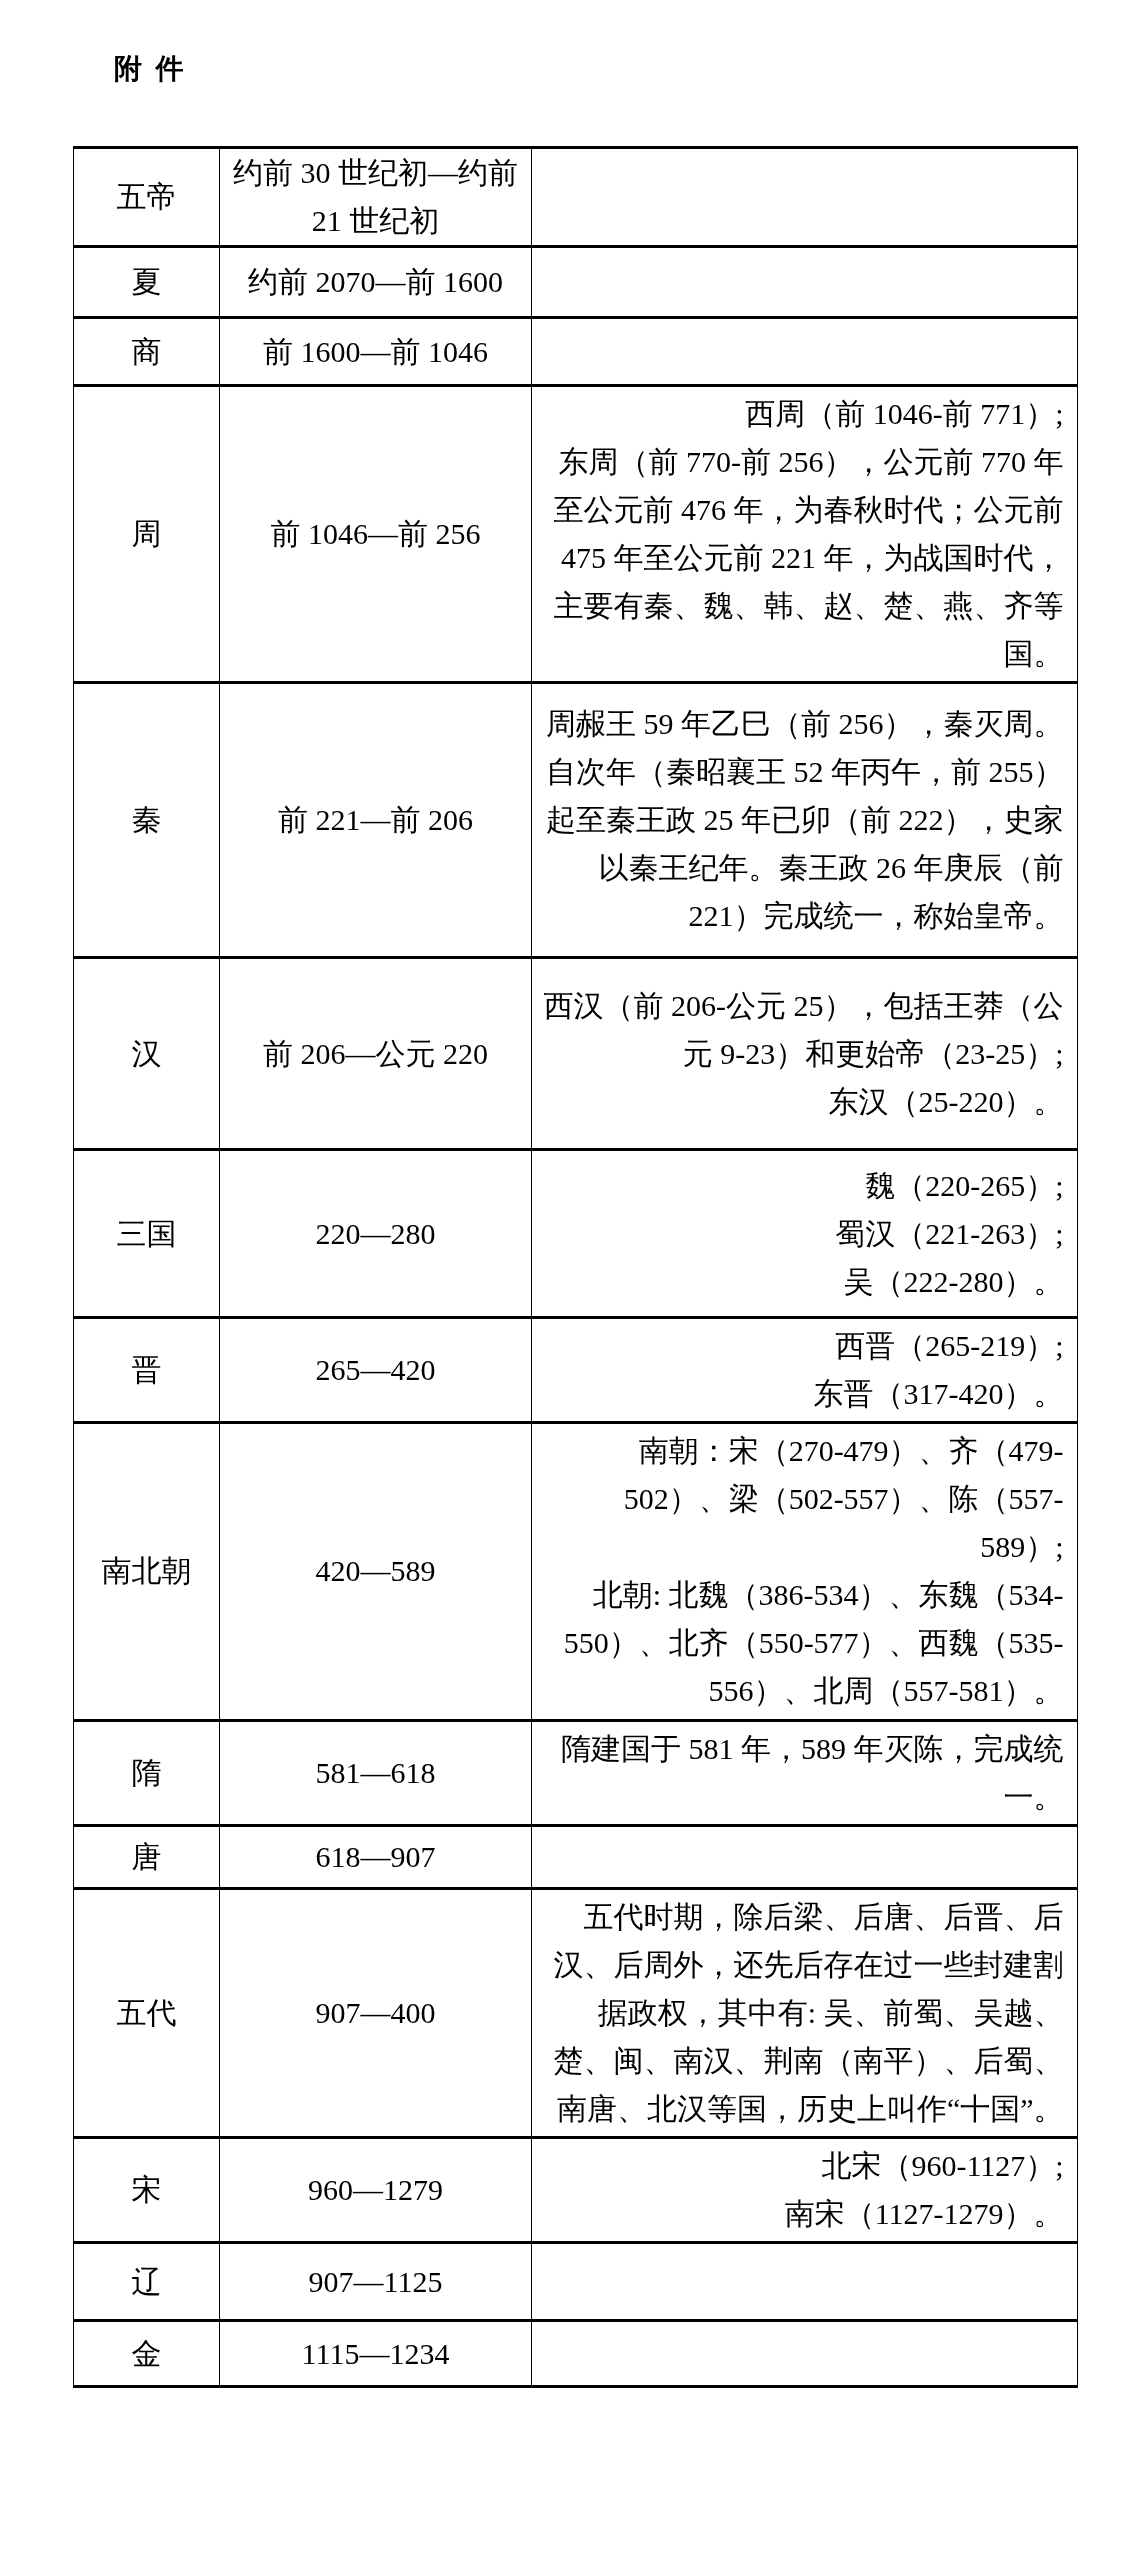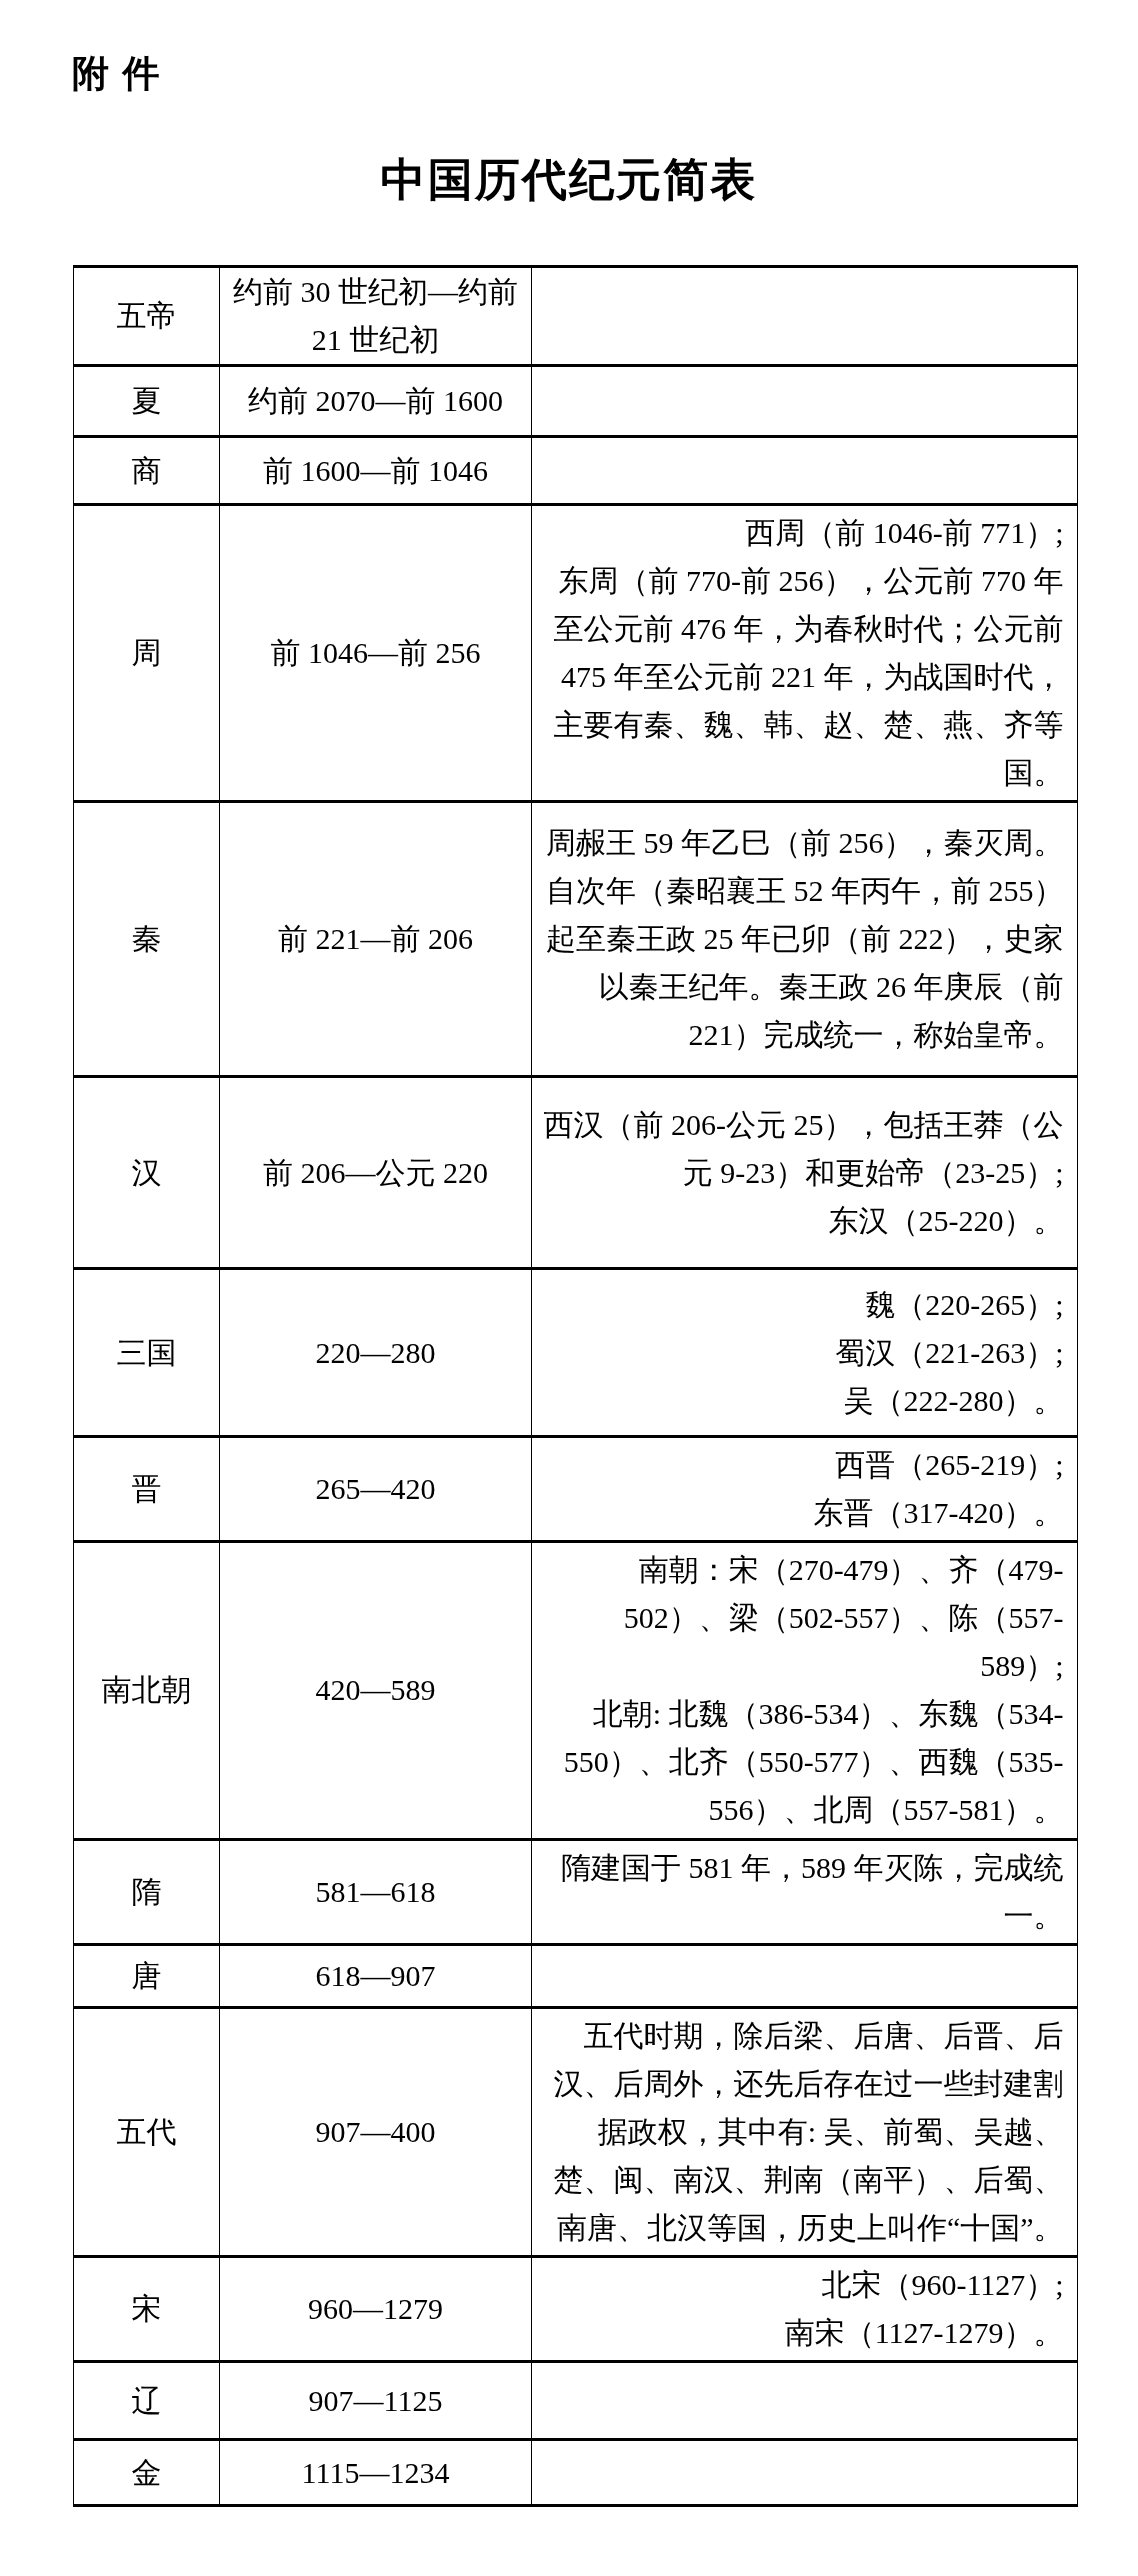--- a/index.html
+++ b/index.html
@@ -12,24 +12,24 @@
     height: 3025px;
     position: relative;
     color: #000;
     font-family: "Liberation Serif", "DejaVu Serif", serif;
     overflow: hidden;
   }
   .page { width: 1138px; height: 3025px; }
 
   .attachment {
     padding-top: 55px;
-    margin-left: 72px;
+    margin-left: 114px;
     font-family: "Liberation Sans", "DejaVu Sans", sans-serif;
     font-weight: bold;
-    font-size: 37px;
+    font-size: 28px;
     line-height: 1;
     letter-spacing: 13.4px;
   }
 
   .title {
     margin: 65px 0 0 0;
     text-align: center;
     font-family: "Liberation Sans", "DejaVu Sans", sans-serif;
     font-weight: bold;
     font-size: 45px;
@@ -69,21 +69,20 @@
     padding: 3.1px 13.4px 3.1px 11.3px;
   }
   .note-line { display: block; text-align: right; }
 </style>
 </head>
 <body>
 
 <div class="page">
   <div class="attachment">附件</div>
 
-  <div class="title">中国历代纪元简表</div>
 
   <table class="chrono">
     <colgroup>
       <col class="c1">
       <col class="c2">
       <col class="c3">
     </colgroup>
     <tbody>
         <tr style="height: 99px;">
           <td class="name">五帝</td>

